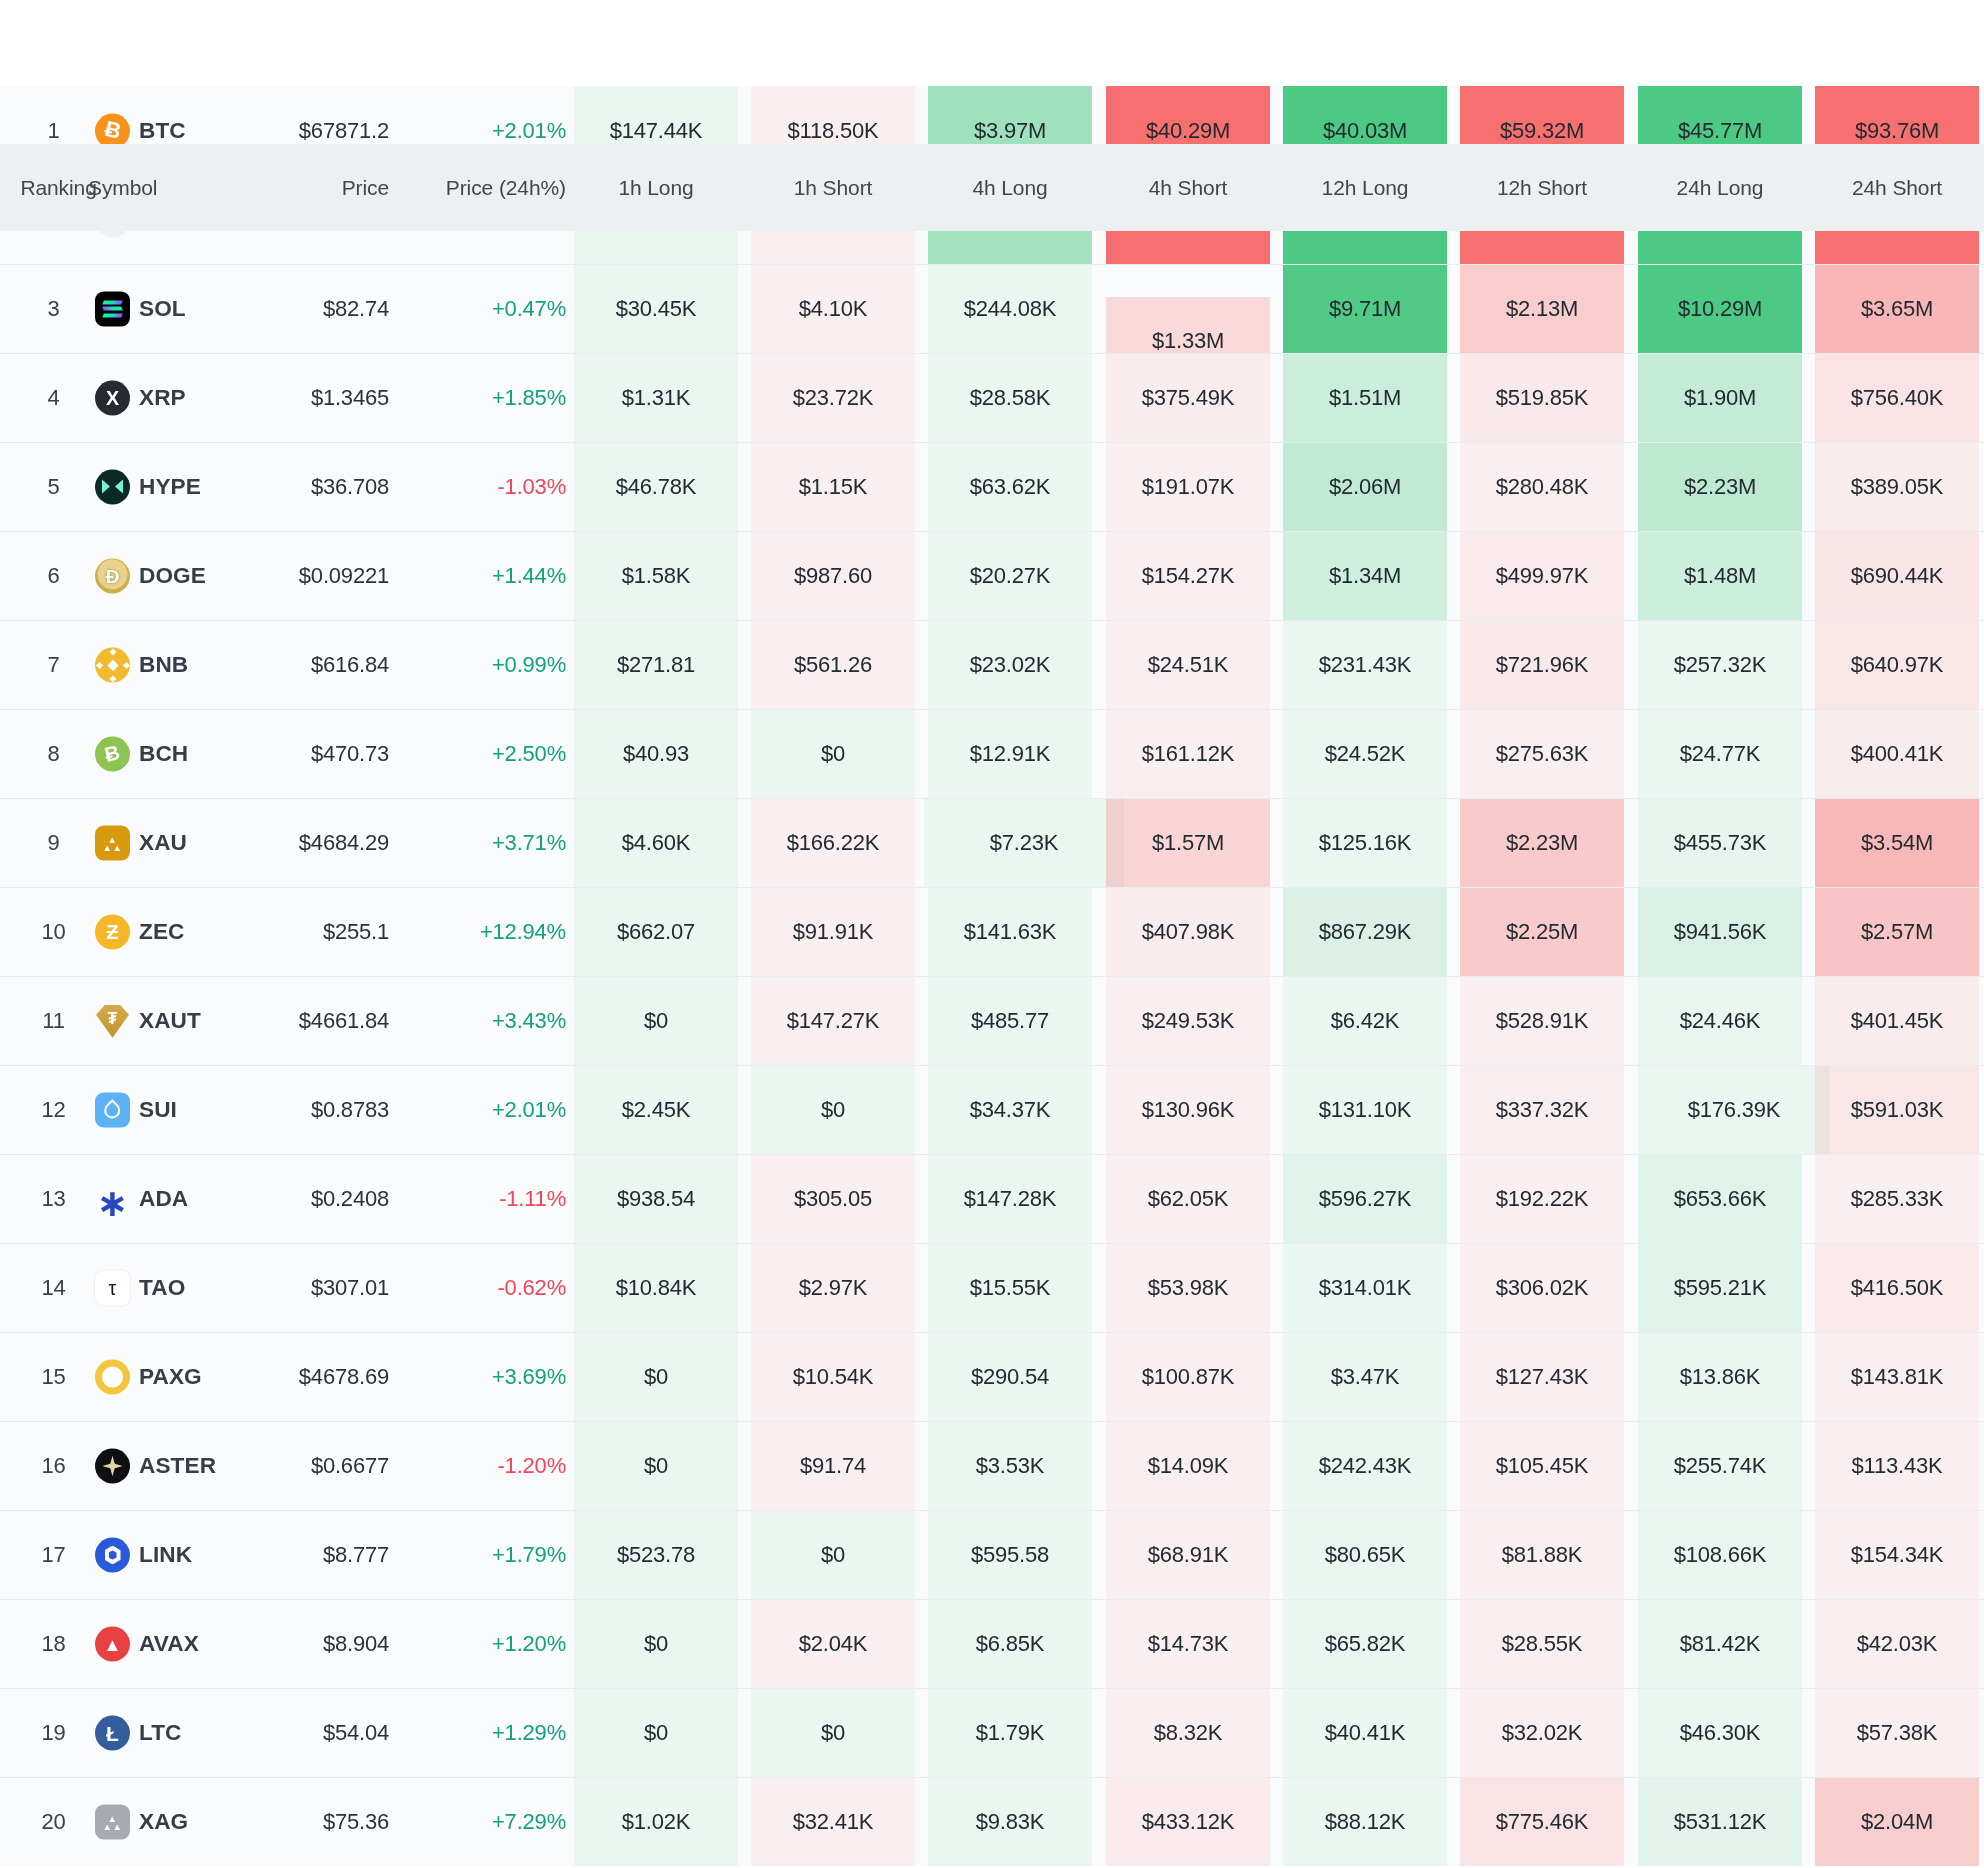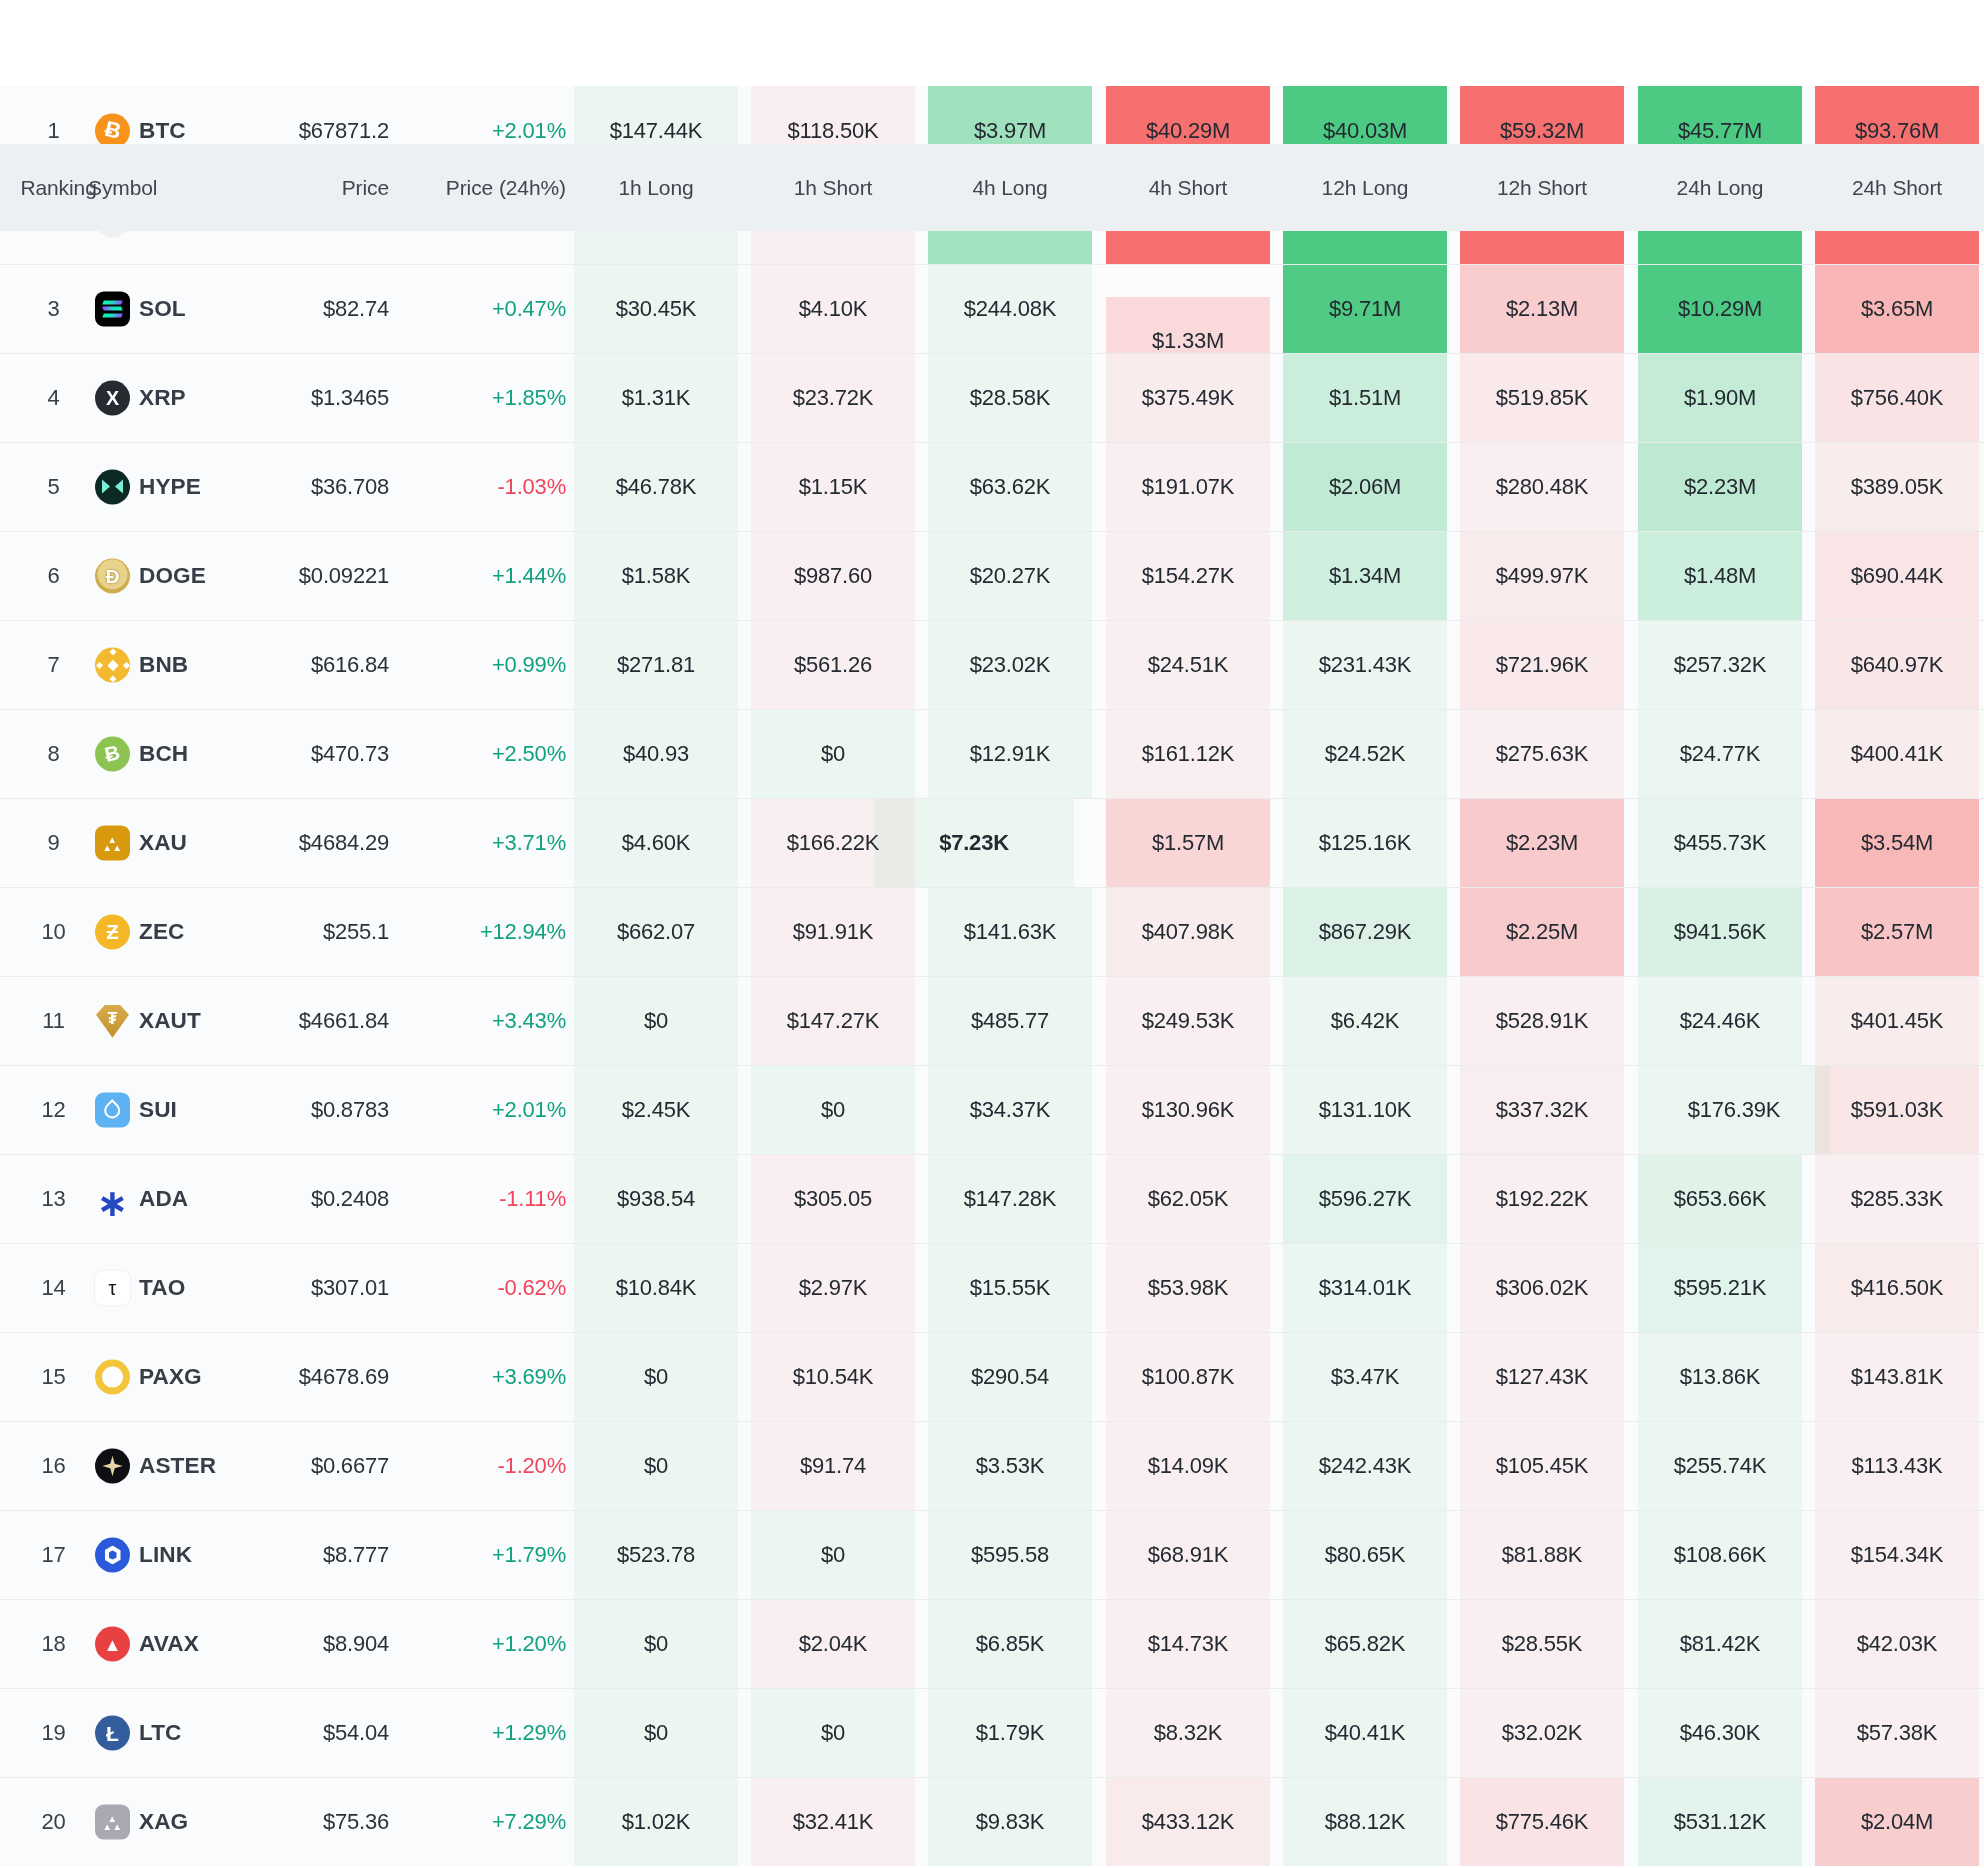--- a/index.html
+++ b/index.html
@@ -257,21 +257,21 @@
           <div class="ic ic-xau-icon">
             <span class="glyph">▲
 ▲▲</span>
           </div>
         </div>
         <div class="sym">XAU</div>
         <div class="price">$4684.29</div>
         <div class="chg pos" style="color: rgb(18, 161, 129);">+3.71%</div>
         <div class="vcell" style="left: 574px; width: 164px; background: rgba(76, 201, 130, 0.086);">$4.60K</div>
         <div class="vcell" style="left: 751px; width: 164px; background: rgba(246, 112, 112, 0.086);">$166.22K</div>
-        <div class="vcell" style="left: 874px; width: 200px; background: rgba(76, 201, 130, 0.086); font-weight: bold;">$7.23K</div>
+        <div class="vcell" style="left: 924px; width: 200px; background: rgba(76, 201, 130, 0.086);">$7.23K</div>
         <div class="vcell" style="left: 1106px; width: 164px; background: rgba(246, 112, 112, 0.275);">$1.57M</div>
         <div class="vcell" style="left: 1283px; width: 164px; background: rgba(76, 201, 130, 0.086);">$125.16K</div>
         <div class="vcell" style="left: 1460px; width: 164px; background: rgba(246, 112, 112, 0.35);">$2.23M</div>
         <div class="vcell" style="left: 1638px; width: 164px; background: rgba(76, 201, 130, 0.114);">$455.73K</div>
         <div class="vcell" style="left: 1815px; width: 164px; background: rgba(246, 112, 112, 0.482);">$3.54M</div>
       </div>
       <div class="row">
         <div class="rank">10</div>
         <div class="icwrap">
           <div class="ic ic-zec-icon">

